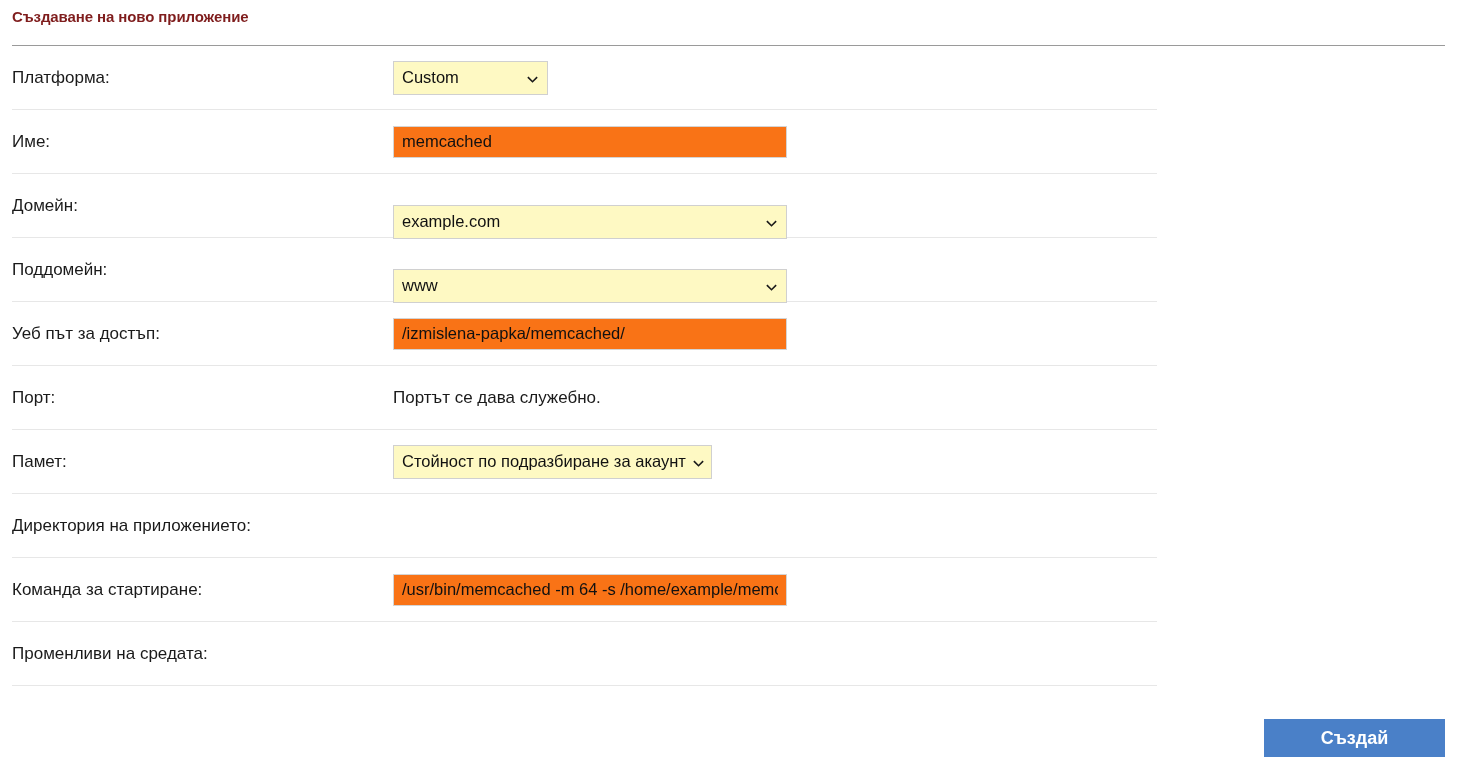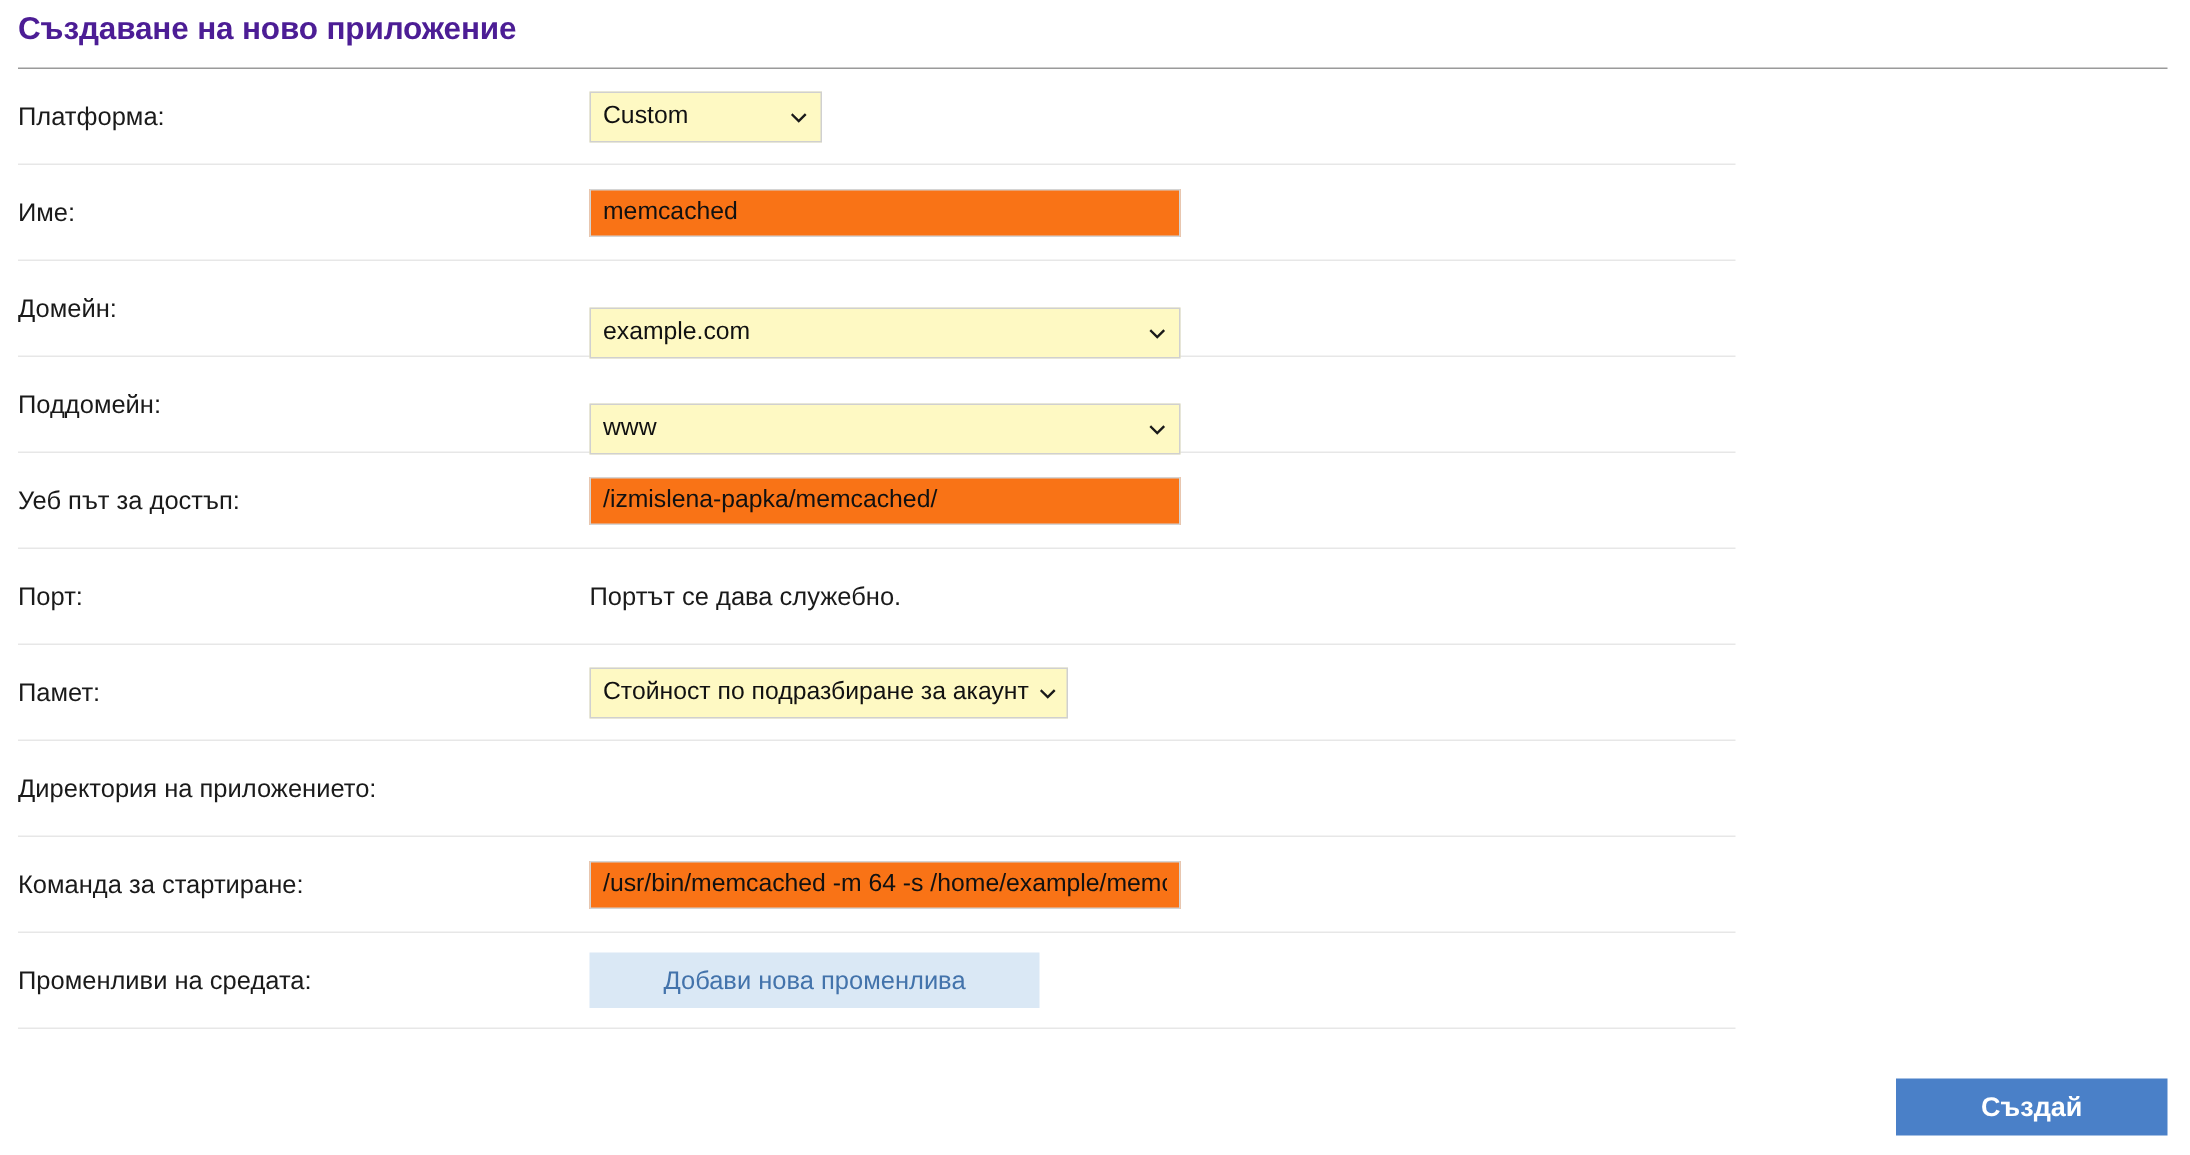--- a/index.html
+++ b/index.html
@@ -21,23 +21,23 @@
     width: 1460px;
     height: 770px;
     box-sizing: border-box;
   }
 
   
   .page-title {
     position: absolute;
     left: 12px;
     top: 8px;
-    font-size: 21px;
+    font-size: 15px;
     font-weight: bold;
-    color: #4c1d95;
+    color: #7f1d1d;
     letter-spacing: -0.1px;
     white-space: nowrap;
   }
   .title-rule {
     position: absolute;
     left: 12px;
     top: 45px;
     width: 1433px;
     height: 1px;
     background: #9a9a9a;
@@ -276,23 +276,20 @@
         <div class="row-inner">
           <div class="row-label">Команда за стартиране:</div>
           <div class="row-field">
             <input type="text" class="txt wide" value="/usr/bin/memcached -m 64 -s /home/example/memcached.sock" style="">
           </div>
         </div>
       </div>
       <div class="row">
         <div class="row-inner">
           <div class="row-label">Променливи на средата:</div>
-          <div class="row-field">
-            <button class="add-var-btn">Добави нова променлива</button>
-          </div>
         </div>
       </div>
     </div>
 
   <div class="footer">
     <button class="submit-btn">Създай</button>
   </div>
 
 </div>
 

